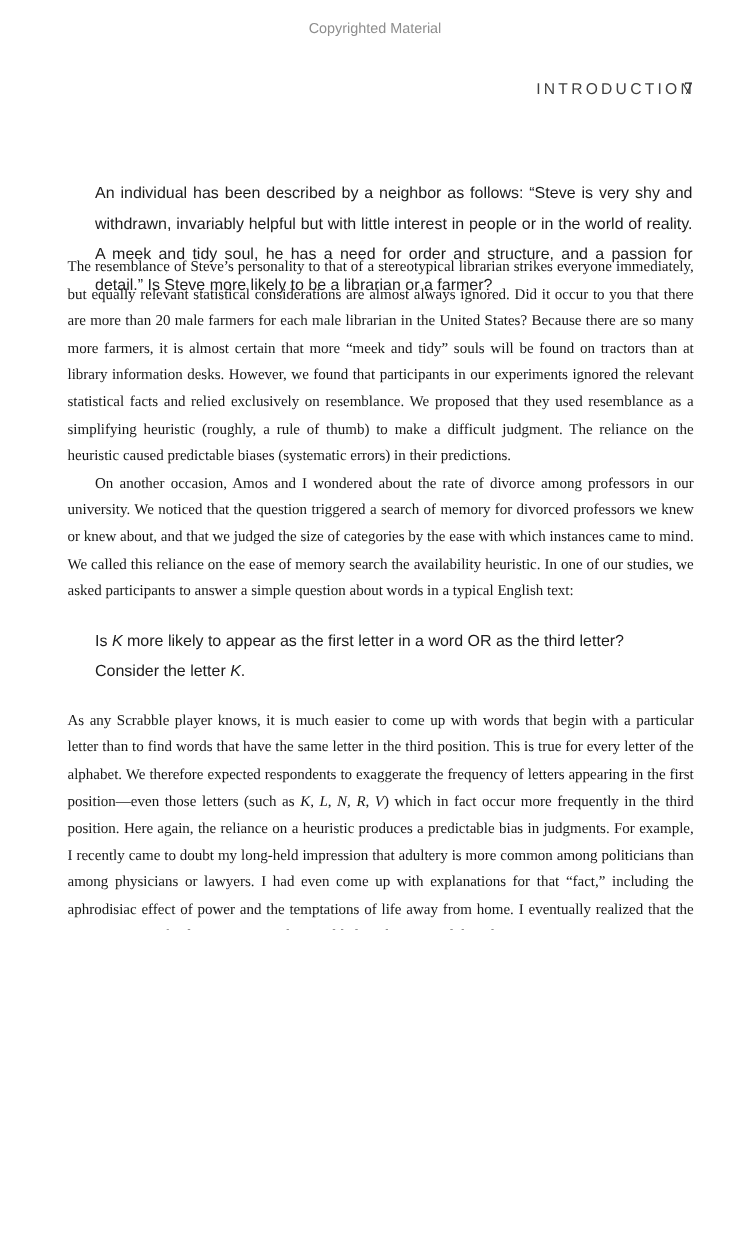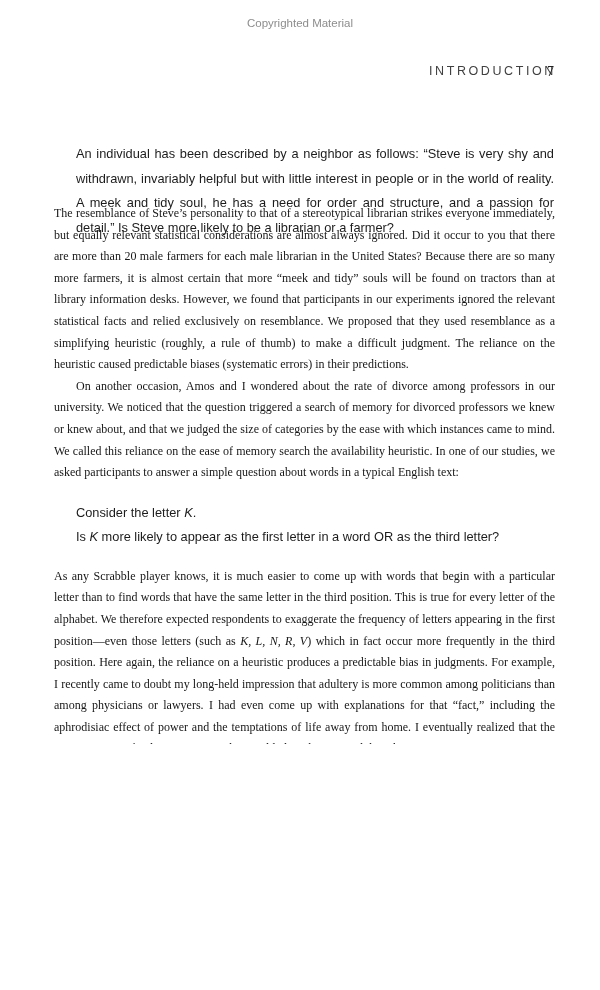--- a/index.html
+++ b/index.html
@@ -95,22 +95,22 @@
 
   <div class="epigraph">An individual has been described by a neighbor as follows: “Steve is very shy and withdrawn, invariably helpful but with little interest in people or in the world of reality. A meek and tidy soul, he has a need for order and structure, and a passion for detail.” Is Steve more likely to be a librarian or a farmer?</div>
 
   <div class="text-block">
 
     <p class="body">The resemblance of Steve’s personality to that of a stereotypical librarian strikes everyone immediately, but equally relevant statistical considerations are almost always ignored. Did it occur to you that there are more than 20 male farmers for each male librarian in the United States? Because there are so many more farmers, it is almost certain that more “meek and tidy” souls will be found on tractors than at library information desks. However, we found that participants in our experiments ignored the relevant statistical facts and relied exclusively on resemblance. We proposed that they used resemblance as a simplifying heuristic (roughly, a rule of thumb) to make a difficult judgment. The reliance on the heuristic caused predictable biases (systematic errors) in their predictions.</p>
 
     <p class="body indent">On another occasion, Amos and I wondered about the rate of divorce among professors in our university. We noticed that the question triggered a search of memory for divorced professors we knew or knew about, and that we judged the size of categories by the ease with which instances came to mind. We called this reliance on the ease of memory search the availability heuristic. In one of our studies, we asked participants to answer a simple question about words in a typical English text:</p>
 
     <div class="quote-block">
+      <div class="quote-line"><span>Is </span><span style="font-style: italic;">K</span><span> more likely to appear as the first letter in a word OR as the third letter?</span></div>
       <div class="quote-line"><span>Consider the letter </span><span style="font-style: italic;">K</span><span>.</span></div>
-      <div class="quote-line"><span>Is </span><span style="font-style: italic;">K</span><span> more likely to appear as the first letter in a word OR as the third letter?</span></div>
     </div>
 
     <p class="body"><span>As any Scrabble player knows, it is much easier to come up with words that begin with a particular letter than to find words that have the same letter in the third position. This is true for every letter of the alphabet. We therefore expected respondents to exaggerate the frequency of letters appearing in the first position—even those letters (such as </span><span style="font-style: italic;">K, L, N, R, V</span><span>) which in fact occur more frequently in the third position. Here again, the reliance on a heuristic produces a predictable bias in judgments. For example, I recently came to doubt my long-held impression that adultery is more common among politicians than among physicians or lawyers. I had even come up with explanations for that “fact,” including the aphrodisiac effect of power and the temptations of life away from home. I eventually realized that the transgressions of politicians are much more likely to be reported than the</span></p>
 
   </div>
 
   <div class="copyright bottom">Copyrighted Material</div>
 
 </div>
 

